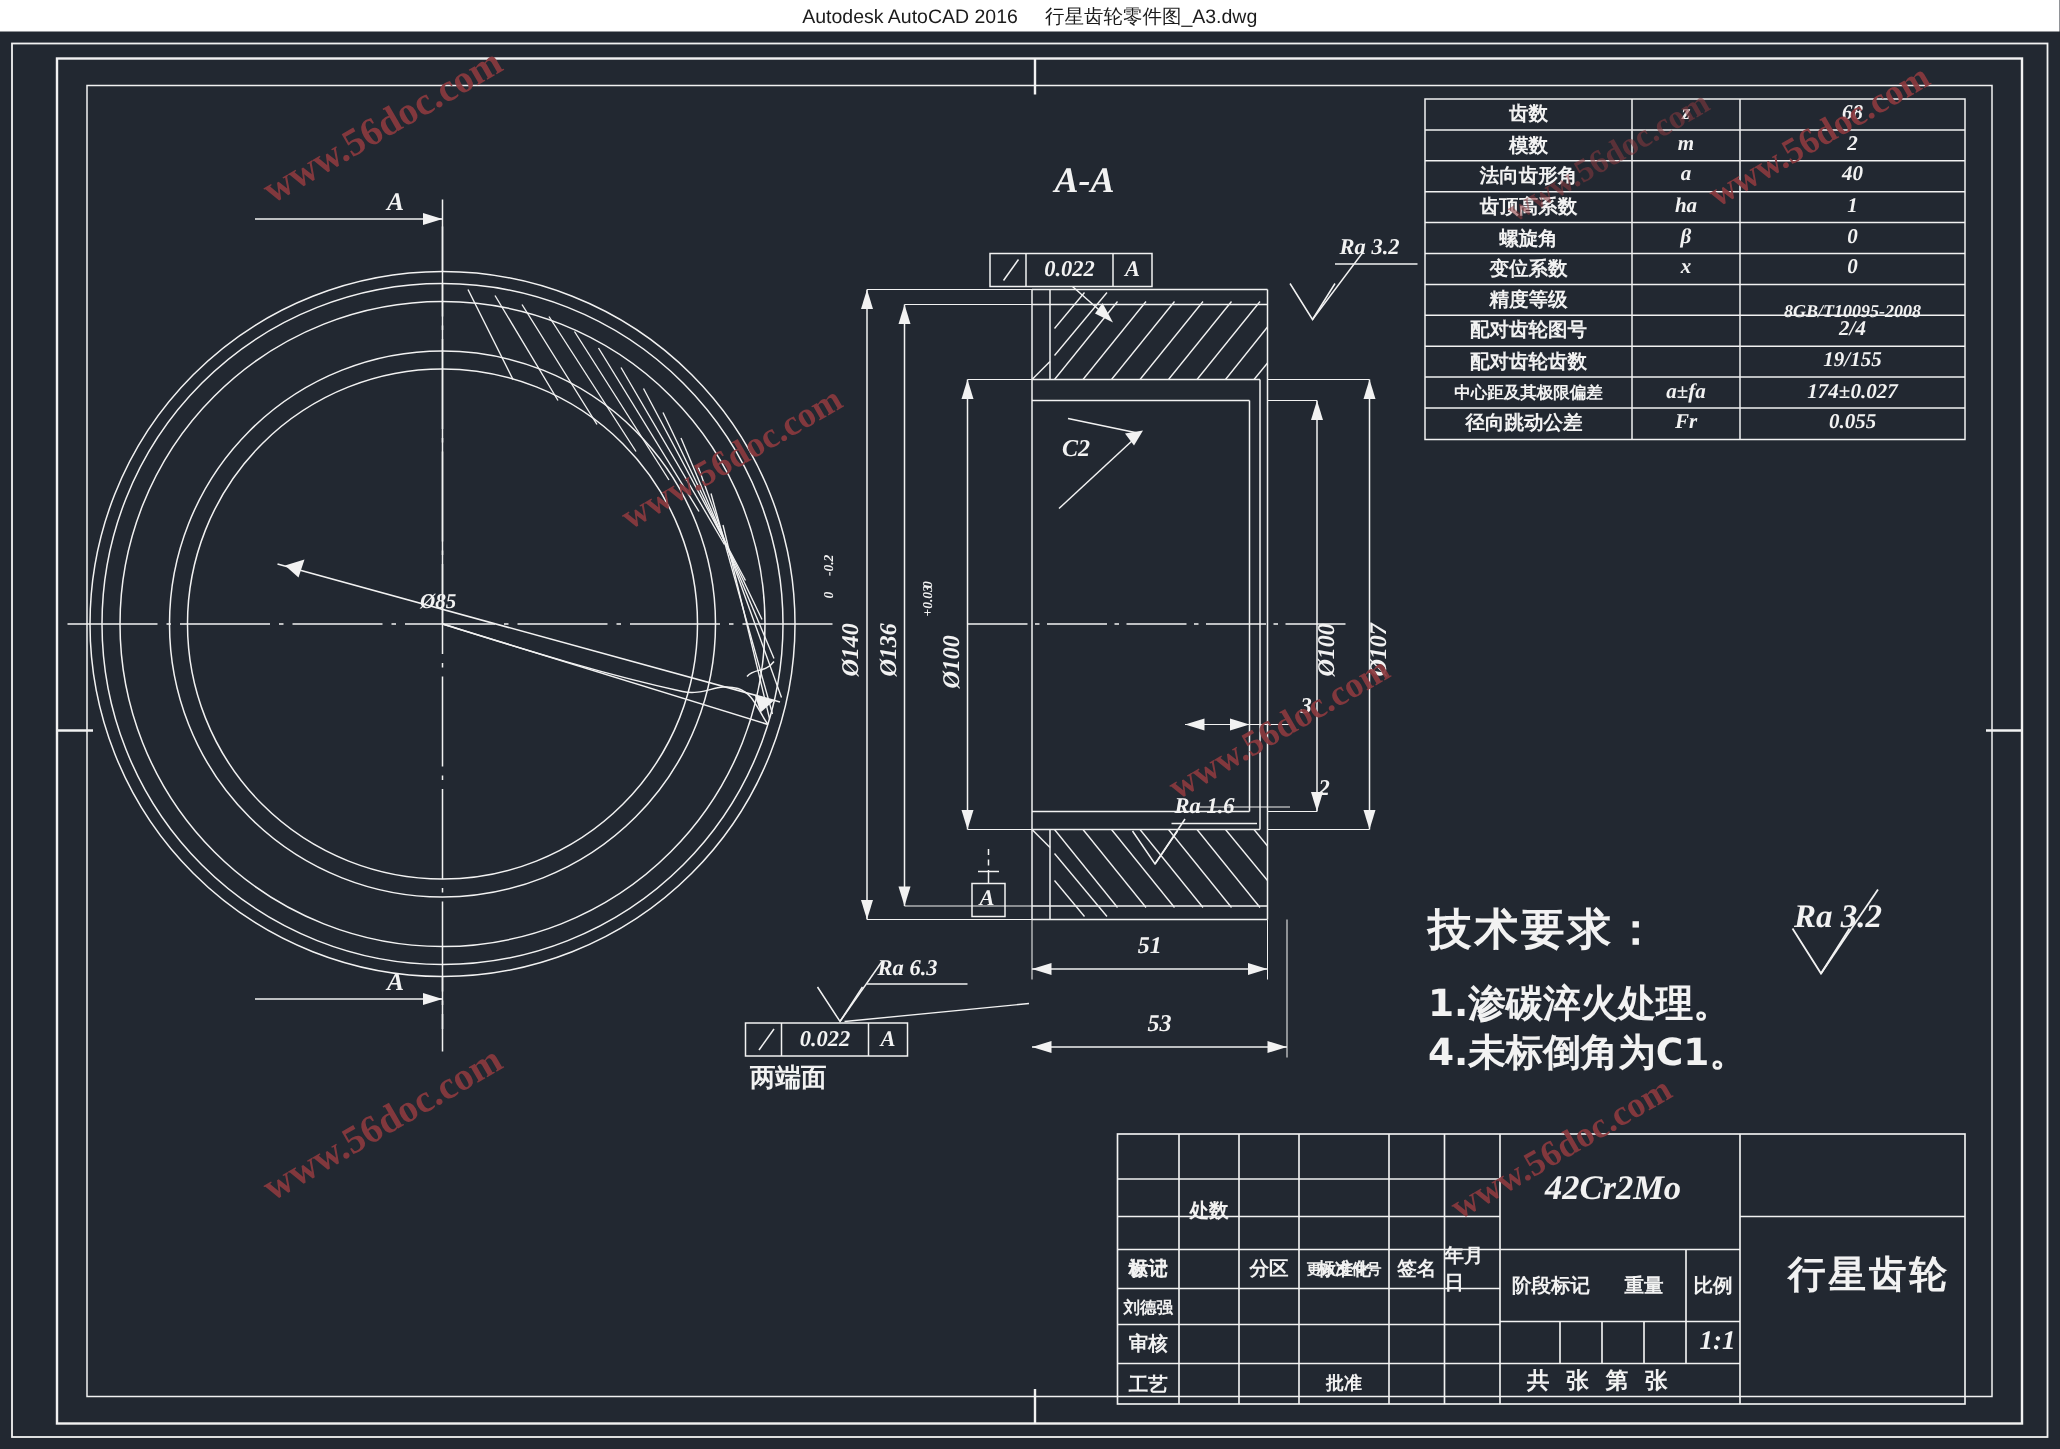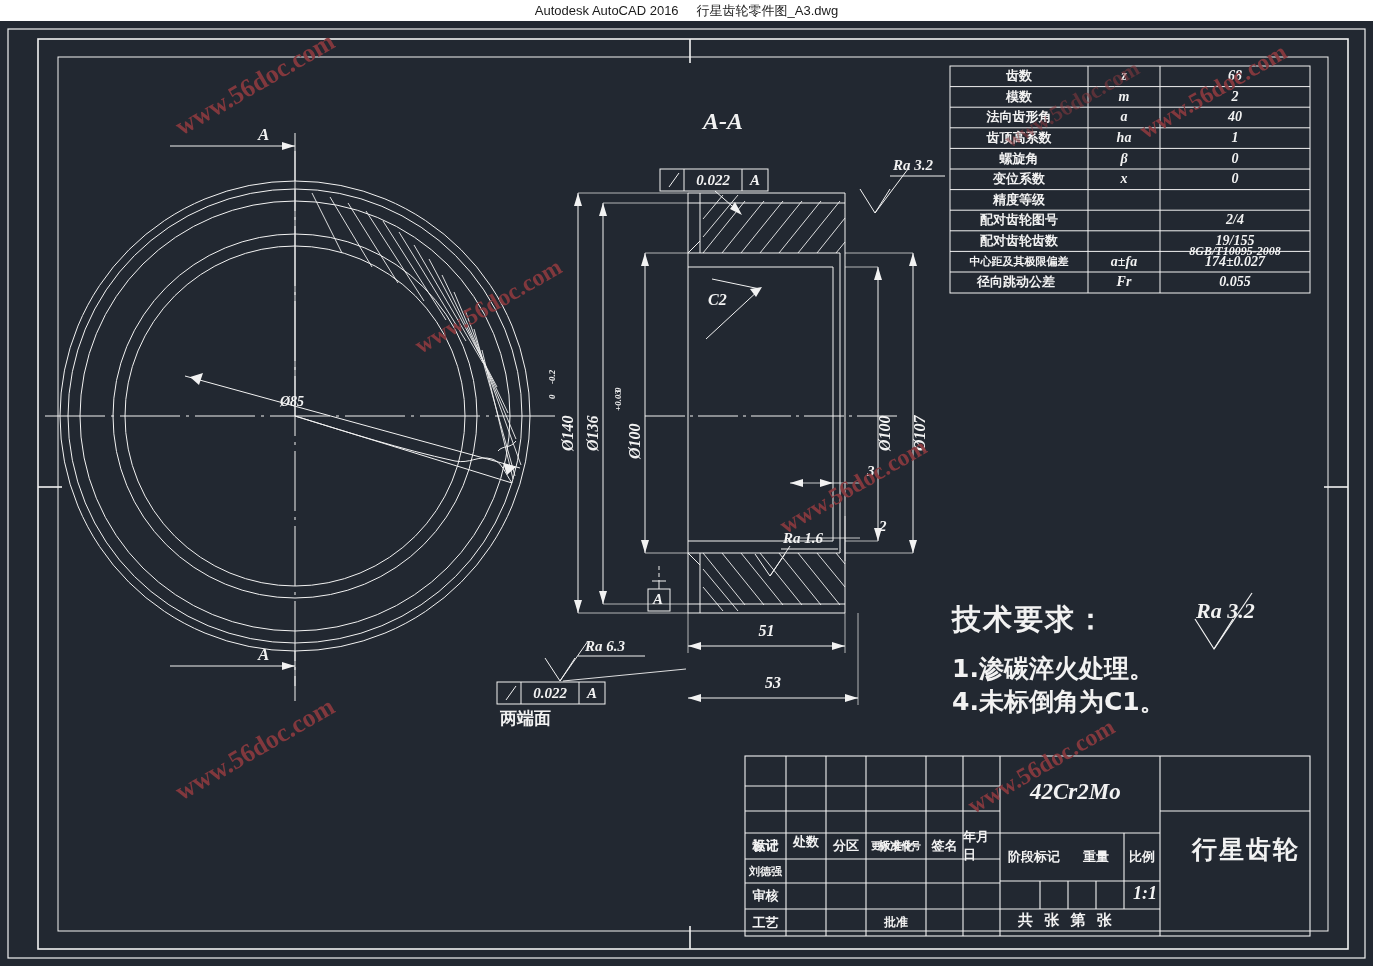--- a/index.html
+++ b/index.html
@@ -408,36 +408,36 @@
       <div class="tbl-txt" style="left: 950px; top: 106.8px; width: 138px; height: 20.6px; font-size: 13px;">齿顶高系数</div>
       <div class="tbl-num" style="left: 1088px; top: 106.8px; width: 72px; height: 20.6px; font-size: 14px;">ha</div>
       <div class="tbl-num" style="left: 1160px; top: 106.8px; width: 150px; height: 20.6px; font-size: 14px;">1</div>
       <div class="tbl-txt" style="left: 950px; top: 127.4px; width: 138px; height: 20.6px; font-size: 13px;">螺旋角</div>
       <div class="tbl-num" style="left: 1088px; top: 127.4px; width: 72px; height: 20.6px; font-size: 14px;">β</div>
       <div class="tbl-num" style="left: 1160px; top: 127.4px; width: 150px; height: 20.6px; font-size: 14px;">0</div>
       <div class="tbl-txt" style="left: 950px; top: 148px; width: 138px; height: 20.6px; font-size: 13px;">变位系数</div>
       <div class="tbl-num" style="left: 1088px; top: 148px; width: 72px; height: 20.6px; font-size: 14px;">x</div>
       <div class="tbl-num" style="left: 1160px; top: 148px; width: 150px; height: 20.6px; font-size: 14px;">0</div>
       <div class="tbl-txt" style="left: 950px; top: 168.6px; width: 138px; height: 20.6px; font-size: 13px;">精度等级</div>
-      <div class="tbl-num" style="left: 1160px; top: 168.6px; width: 150px; height: 35px; font-size: 12px; margin-top: 44px;">8GB/T10095-2008</div>
+      <div class="tbl-num" style="left: 1160px; top: 168.6px; width: 150px; height: 35px; font-size: 12px;">8GB/T10095-2008</div>
       <div class="tbl-txt" style="left: 950px; top: 189.2px; width: 138px; height: 20.6px; font-size: 13px;">配对齿轮图号</div>
       <div class="tbl-num" style="left: 1160px; top: 189.2px; width: 150px; height: 20.6px; font-size: 14px;">2/4</div>
       <div class="tbl-txt" style="left: 950px; top: 209.8px; width: 138px; height: 20.6px; font-size: 13px;">配对齿轮齿数</div>
       <div class="tbl-num" style="left: 1160px; top: 209.8px; width: 150px; height: 20.6px; font-size: 14px;">19/155</div>
       <div class="tbl-txt" style="left: 950px; top: 230.4px; width: 138px; height: 20.6px; font-size: 11px;">中心距及其极限偏差</div>
       <div class="tbl-num" style="left: 1088px; top: 230.4px; width: 72px; height: 20.6px; font-size: 14px;">a±fa</div>
       <div class="tbl-num" style="left: 1160px; top: 230.4px; width: 150px; height: 20.6px; font-size: 14px;">174±0.027</div>
       <div class="tbl-txt" style="left: 950px; top: 251px; width: 132px; height: 20.6px; font-size: 13px;">径向跳动公差</div>
       <div class="tbl-num" style="left: 1088px; top: 251px; width: 72px; height: 20.6px; font-size: 14px;">Fr</div>
       <div class="tbl-num" style="left: 1160px; top: 251px; width: 150px; height: 20.6px; font-size: 14px;">0.055</div>
     </div>
 
   <div id="title-block-text">
       <div class="tbl-txt" style="left: 745px; top: 812px; width: 41px; height: 26px; font-size: 13px;">标记</div>
-      <div class="tbl-txt" style="left: 786px; top: 808px; width: 40px; height: 26px; font-size: 13px;">处数</div>
+      <div class="tbl-txt" style="left: 786px; top: 773px; width: 40px; height: 26px; font-size: 13px;">处数</div>
       <div class="tbl-txt" style="left: 826px; top: 812px; width: 40px; height: 26px; font-size: 13px;">分区</div>
       <div class="tbl-txt" style="left: 866px; top: 812px; width: 60px; height: 26px; font-size: 10px;">更改文件号</div>
       <div class="tbl-txt" style="left: 926px; top: 812px; width: 37px; height: 26px; font-size: 13px;">签名</div>
       <div class="tbl-txt" style="left: 963px; top: 812px; width: 37px; height: 26px; font-size: 13px;">年月日</div>
       <div class="tbl-txt" style="left: 745px; top: 812px; width: 41px; height: 26px; font-size: 13px;">设计</div>
       <div class="tbl-txt" style="left: 866px; top: 812px; width: 60px; height: 26px; font-size: 12px;">标准化</div>
       <div class="tbl-txt" style="left: 745px; top: 838px; width: 41px; height: 24px; font-size: 11px;">刘德强</div>
       <div class="tbl-txt" style="left: 745px; top: 862px; width: 41px; height: 26px; font-size: 13px;">审核</div>
       <div class="tbl-txt" style="left: 745px; top: 888px; width: 41px; height: 27px; font-size: 13px;">工艺</div>
       <div class="tbl-txt" style="left: 866px; top: 888px; width: 60px; height: 27px; font-size: 12px;">批准</div>

